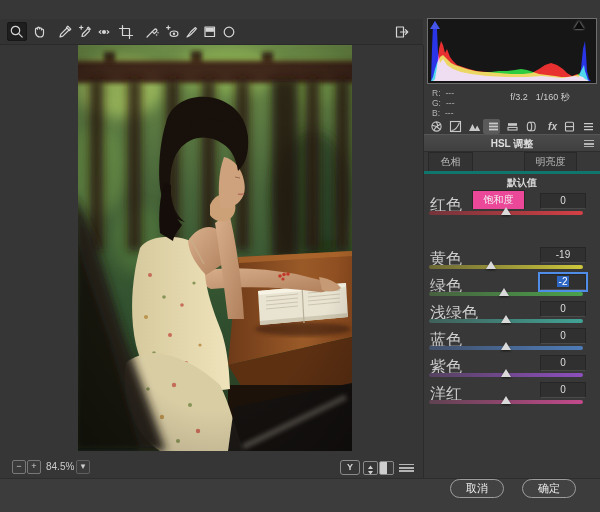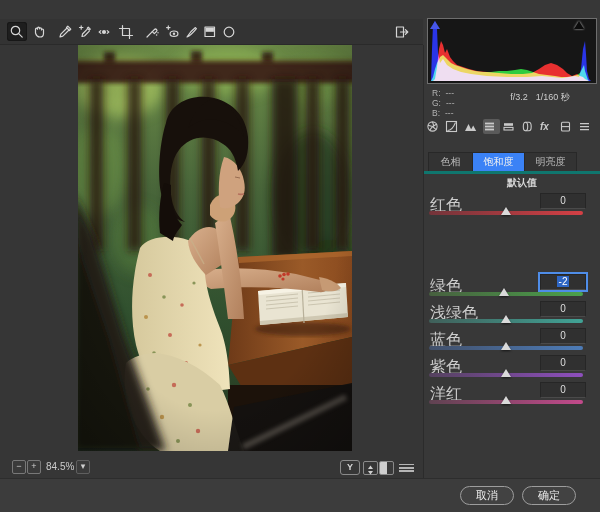--- a/index.html
+++ b/index.html
@@ -46,49 +46,49 @@
     border-right:5px solid transparent;border-bottom:8px solid #4656e8;}
   .clip.left{left:2px;}
   .clip.right{left:146px;border-bottom-color:#0b0b0b;
     filter:drop-shadow(0 0 1px #cfcfcf);}
   .rgbrows{position:absolute;left:8px;top:70px;font-size:8.5px;color:#b3b3b3;line-height:10px;}
   .rgbrows .v{display:inline-block;margin-left:5px;}
   .exif{position:absolute;left:60px;top:72px;width:112px;text-align:center;color:#cdcdcd;
     font-size:9px;line-height:14px;}
   .exif b{font-weight:normal;margin:0 4px;}
   .ticons{position:absolute;left:2px;top:101px;height:15px;display:flex;gap:2px;}
-  .ticon{width:17px;height:15px;display:flex;align-items:center;justify-content:flex-start;border-radius:2px;}
+  .ticon{width:17px;height:15px;display:flex;align-items:center;justify-content:flex-end;border-radius:2px;}
   .ticon svg{stroke:#c9c9c9;fill:none;stroke-width:1.1;}
   .ticon svg .fil{fill:#c9c9c9;stroke:none;}
   .ticon.selected{background:#5a5a5a;}
   .fxg{color:#c9c9c9;font-size:10px;font-style:italic;font-weight:bold;}
   .phead{position:absolute;left:0;top:116px;width:176px;height:16px;
     background:linear-gradient(#4a4a4a,#404040);border-top:1px solid #565656;border-bottom:1px solid #2c2c2c;}
   .phead .t{position:absolute;width:100%;text-align:center;top:2px;font-size:10px;color:#dedede;font-weight:bold;}
   .phead .bars{top:5px;left:160px;width:10px;height:7px;}
   .tabs{position:absolute;left:0;top:134px;width:176px;height:19px;border-bottom:3px solid #0f766e;}
   .tab{position:absolute;top:0;height:18px;background:#333;border:1px solid #282828;border-bottom:none;
     color:#bcbcbc;font-size:10px;text-align:center;line-height:18px;}
-  .tab.selected{background:#3b82f6;color:#f0f0f0;}
+  .tab.selected{background:#ec4899;color:#f0f0f0;margin-top:38px;}
   .defbtn{position:absolute;left:10px;top:158px;width:176px;text-align:center;
     font-size:10px;font-weight:bold;color:#d8d8d8;}
   .slider-row{position:absolute;left:0;width:176px;height:27px;}
   .s-label{position:absolute;left:6px;top:0;font-size:16px;color:#cccccc;}
   .value-box{position:absolute;left:116px;top:-2px;width:44px;height:14px;background:#303030;
     border:1px solid #262626;border-bottom-color:#4a4a4a;color:#dddddd;font-size:10px;
     text-align:center;line-height:14px;}
   .value-box.focused{outline:2px solid #4f8de8;}
   .value-box.focused .val{background:#2e66c4;color:#fff;padding:0 2px;}
   .track{position:absolute;left:5px;top:16px;width:154px;height:4px;border-radius:2px;}
   .thumb{position:absolute;top:-4px;width:0;height:0;border-left:5px solid transparent;
     border-right:5px solid transparent;border-bottom:8px solid #d9d9d9;
     filter:drop-shadow(0 1px 1px rgba(0,0,0,.6));}
   
   .footer{position:absolute;left:0;top:478px;width:600px;height:34px;background:#3c3c3c;
-    border-top:1px solid #2d2d2d;display:flex;align-items:center;justify-content:flex-end;gap:8px;
+    border-top:1px solid #2d2d2d;display:flex;align-items:flex-start;justify-content:flex-end;gap:18px;
     padding-right:24px;box-sizing:border-box;}
   .pill{height:19px;border:1px solid #9d9d9d;border-radius:10px;background:#424242;
     color:#ececec;font-size:11px;line-height:17px;padding:0 15px;}
 </style>
 </head>
 <body>
 
 <div class="window">
 
 
@@ -397,36 +397,47 @@
             <line x1="2.5" y1="6.6" x2="10.5" y2="6.6"></line>
           </svg>
         </div>
       <div class="ticon">
         <svg width="13" height="13">
             <path d="M2,3.6 h9 M2,6.6 h9 M2,9.6 h9"></path>
           </svg>
         </div>
     </div>
 
+    <div class="phead">
+      <div class="t">HSL 调整</div>
+      <div class="bars"></div>
+    </div>
 
     <div class="tabs">
       <div class="tab" style="left:4px;width:43px">色相</div>
       <div class="tab selected" style="left:48px;width:51px">饱和度</div>
       <div class="tab" style="left:100px;width:51px">明亮度</div>
     </div>
 
     <div class="defbtn">默认值</div>
 
     <div class="slider-row" style="top:177px">
       <span class="s-label">红色</span>
       <span class="value-box"><span class="val">0</span></span>
       <div class="track" style="background: linear-gradient(90deg, rgb(115, 52, 58), rgb(212, 64, 69));">
           <div class="thumb" style="left: calc(50% - 5px);"></div>
         </div>
     </div>
+    <div class="slider-row" style="top:231px">
+      <span class="s-label">黄色</span>
+      <span class="value-box"><span class="val">-19</span></span>
+      <div class="track" style="background: linear-gradient(90deg, rgb(107, 103, 53), rgb(204, 199, 59));">
+          <div class="thumb" style="left: calc(40.5% - 5px);"></div>
+        </div>
+    </div>
     <div class="slider-row" style="top:258px">
       <span class="s-label">绿色</span>
       <span class="value-box focused"><span class="val">-2</span></span>
       <div class="track" style="background: linear-gradient(90deg, rgb(71, 96, 63), rgb(75, 161, 75));">
           <div class="thumb" style="left: calc(49% - 5px);"></div>
         </div>
     </div>
     <div class="slider-row" style="top:285px">
       <span class="s-label">浅绿色</span>
       <span class="value-box"><span class="val">0</span></span>

